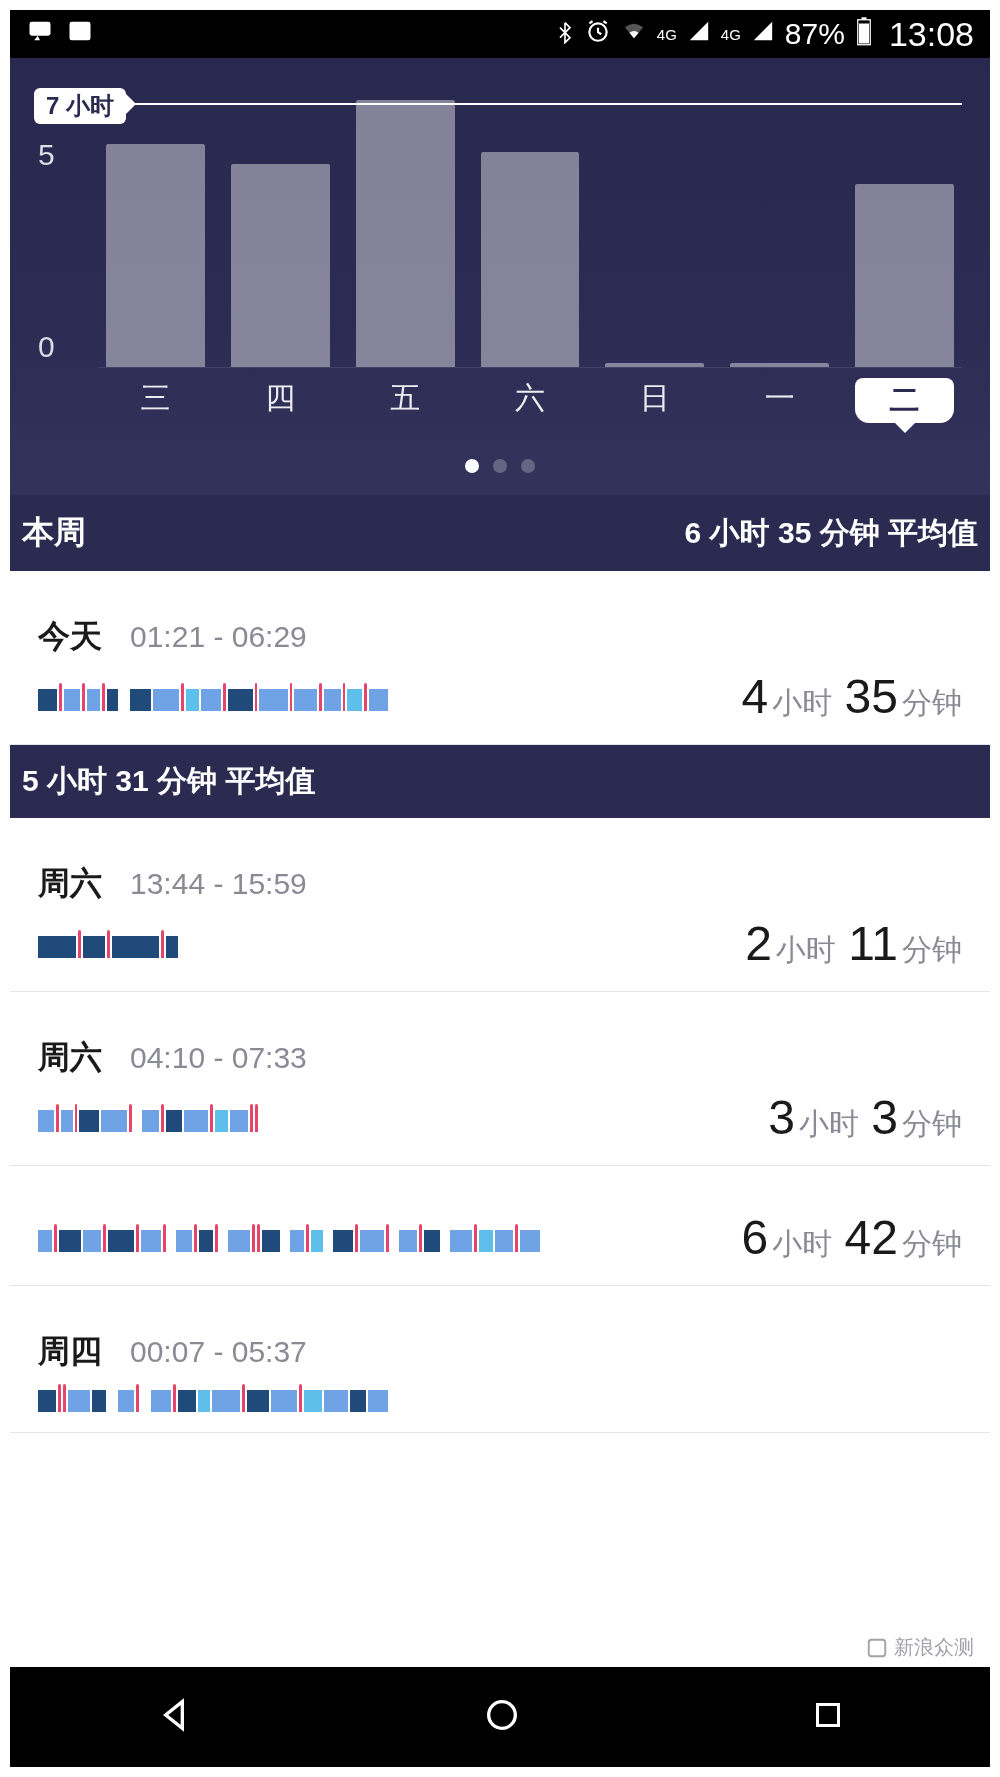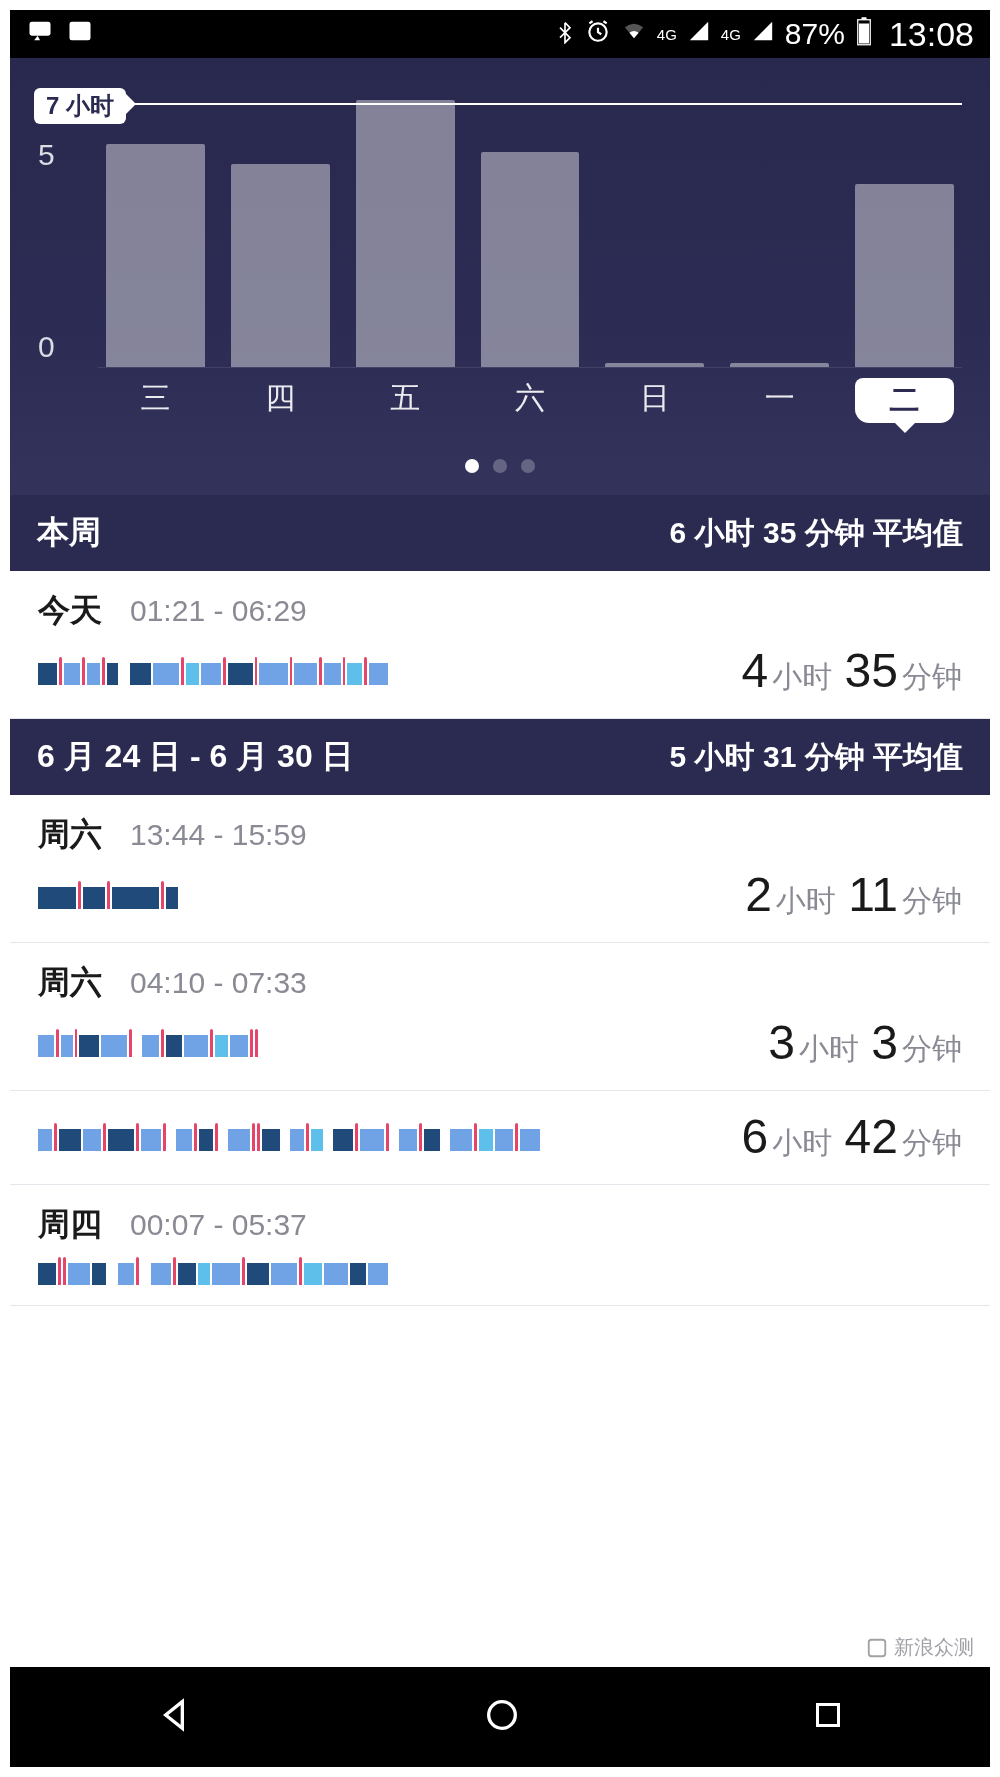--- a/index.html
+++ b/index.html
@@ -155,32 +155,33 @@
     background: rgba(255,255,255,0.25);
   }
   .dot.active { background: #ffffff; }
 
   .section-header {
     background: #2b2a50;
     color: #ffffff;
     display: flex;
     justify-content: space-between;
     align-items: center;
-    padding: 16px 27px;
+    padding: 16px 12px;
     font-size: 32px;
     font-weight: 600;
   }
   .section-header .right { font-size: 30px; font-weight: 600; }
 
   .entry {
     padding: 18px 28px 20px 28px;
     border-bottom: 1px solid #e5e5ec;
     display: flex;
     flex-direction: column;
     gap: 10px;
+    margin-top: 26px;
   }
   .entry-top {
     display: flex;
     align-items: baseline;
     gap: 28px;
   }
   .entry-day { font-size: 32px; font-weight: 700; color: #1a1a1a; }
   .entry-time { font-size: 30px; color: #8a8a94; }
   .entry-bottom {
     display: flex;
@@ -366,21 +367,20 @@
           <div class="seg light" style="width: 18px;"></div>
           <div class="seg wake"></div>
           <div class="seg rem" style="width: 16px;"></div>
           <div class="seg wake"></div>
           <div class="seg light" style="width: 20px;"></div>
         </div>
         <div class="duration"><span class="big">4</span>小时 <span class="big">35</span>分钟</div>
       </div>
     </div>
     <div class="section-header">
-      <span>6 月 24 日 - 6 月 30 日</span>
       <span class="right">5 小时 31 分钟 平均值</span>
     </div>
     <div class="entry">
       <div class="entry-top">
         <span class="entry-day">周六</span>
         <span class="entry-time">13:44 - 15:59</span>
       </div>
       <div class="entry-bottom">
         <div class="sleep-strip" style="width: 140px;">
           <div class="seg deep" style="width: 38px;"></div>

